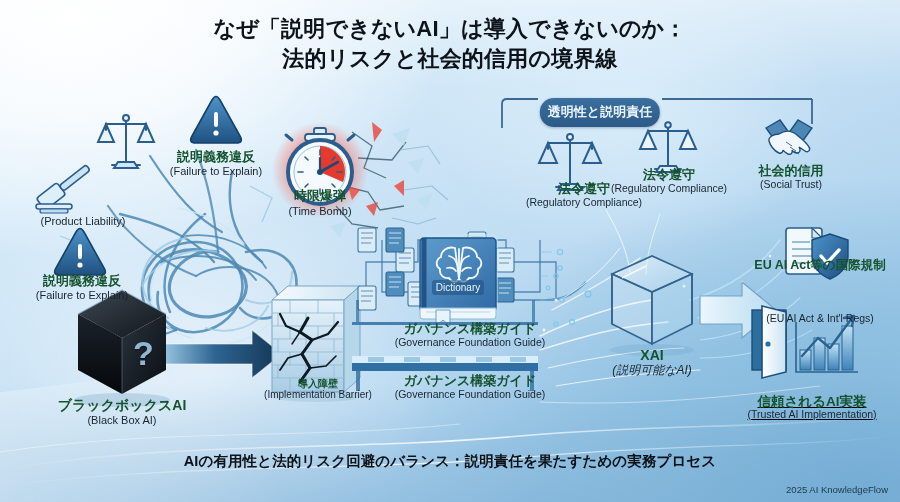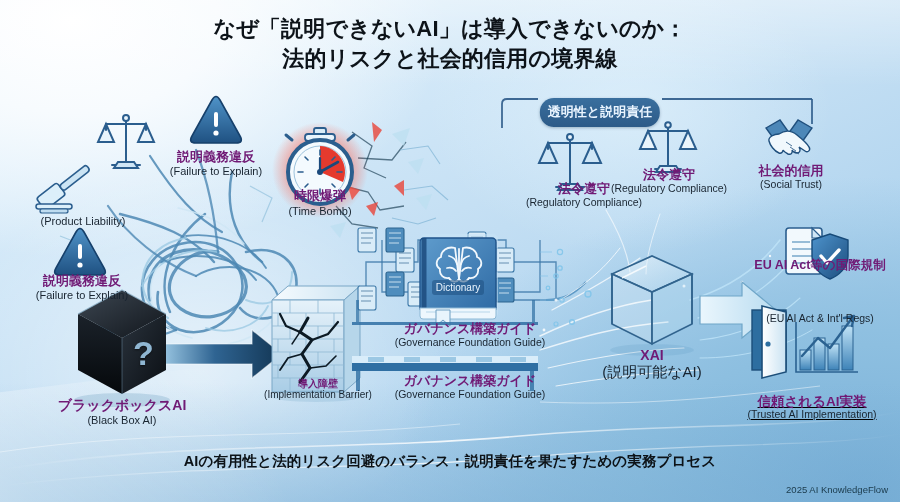--- a/index.html
+++ b/index.html
@@ -26,21 +26,21 @@
     background:linear-gradient(180deg,rgba(255,255,255,.38),rgba(255,255,255,0));}
   .bg-sweep{position:absolute;left:0;bottom:0;width:900px;height:120px;
     background:linear-gradient(0deg,rgba(110,165,205,.35),rgba(255,255,255,0));}
   .bg-diag{position:absolute;left:-40px;bottom:-30px;width:420px;height:160px;
     background:linear-gradient(72deg,rgba(255,255,255,.42),rgba(255,255,255,0) 70%);
     transform:rotate(-7deg);}
   svg.layer{position:absolute;inset:0;width:900px;height:502px;overflow:visible;pointer-events:none;}
 
   
   .lbl{position:absolute;text-align:center;line-height:1.12;}
-  .lbl .ja{font-weight:bold;color:#701a75;white-space:nowrap;display:block;}
+  .lbl .ja{font-weight:bold;color:#14532d;white-space:nowrap;display:block;}
   .lbl .en{color:#182430;white-space:nowrap;display:block;}
 
   #title{position:absolute;left:0;top:14px;width:900px;text-align:center;
     font-size:22px;font-weight:bold;color:#0d1319;line-height:1.38;letter-spacing:.2px;}
   #title .l2{display:block;}
 
   #caption{position:absolute;left:0;top:452px;width:900px;text-align:center;}
   #caption .ja{font-size:14.5px;font-weight:bold;color:#0c1217;display:block;letter-spacing:.1px;}
   #caption .en{font-size:11px;color:#16202a;display:block;margin-top:2px;}
 
@@ -590,21 +590,21 @@
     <span class="en" style="font-size:10.5px;">(Governance Foundation Guide)</span>
   </div>
 
   <div class="lbl" style="left:375px;top:374px;width:190px;">
     <span class="ja" style="font-size:13px;">ガバナンス構築ガイド</span>
     <span class="en" style="font-size:10.5px;">(Governance Foundation Guide)</span>
   </div>
 
   <div class="lbl" style="left:592px;top:348px;width:120px;">
     <span class="ja" style="font-size:14px;">XAI</span>
-    <span class="en" style="font-size:15px;">(説明可能なAI)</span>
+    <span class="en" style="font-size:12px;font-style:italic;">(説明可能なAI)</span>
   </div>
 
   <div class="lbl" style="left:504px;top:182px;width:160px;">
     <span class="ja" style="font-size:13px;">法令遵守</span>
     <span class="en" style="font-size:10.5px;">(Regulatory Compliance)</span>
   </div>
 
   <div class="lbl" style="left:590px;top:168px;width:158px;">
     <span class="ja" style="font-size:13px;">法令遵守</span>
     <span class="en" style="font-size:10.5px;">(Regulatory Compliance)</span>

